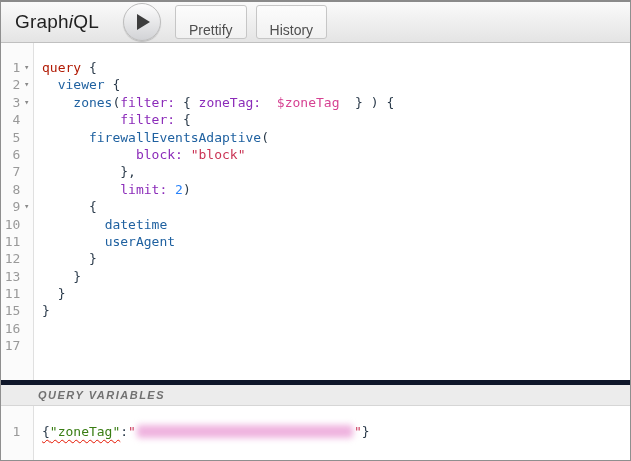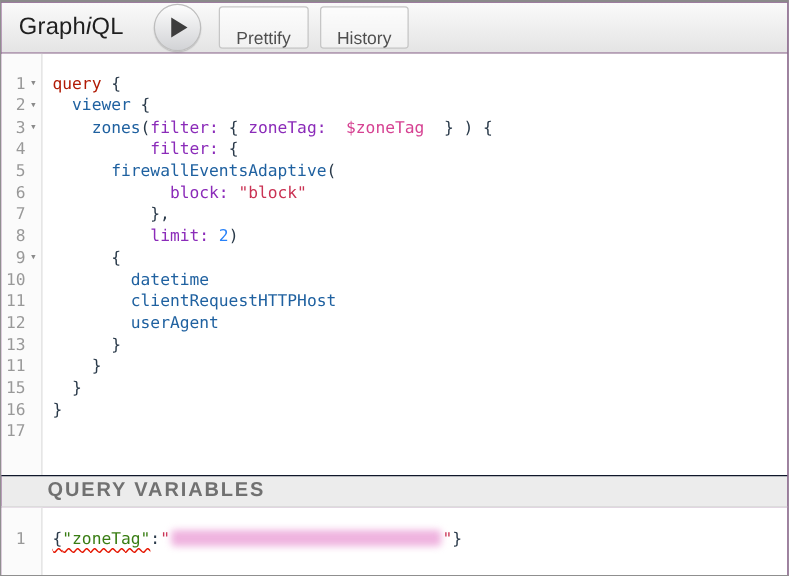--- a/index.html
+++ b/index.html
@@ -82,25 +82,25 @@
   }
   .redact {
     display:inline-block; width:216px; height:13px; vertical-align:middle;
     background:var(--c-redact,#efb3df); border-radius:3px;
     filter:blur(3px); margin:0 1px 2px 1px;
   }
 
   
   .variables-title {
     flex:0 0 26px; height:26px;
-    background:#ececec; border-top:1px solid #0f172a; border-bottom:1px solid #d6d6d6;
+    background:#ececec; border-top:5px solid #0f172a; border-bottom:1px solid #d6d6d6;
     display:flex; align-items:center;
     padding-left:37px;
-    font-size:16px; font-weight:bold; letter-spacing:1.5px; color:#717171;
-    user-select:none; cursor:default;
+    font-size:11px; font-weight:bold; letter-spacing:1.5px; color:#717171;
+    user-select:none; cursor:default;font-style:italic;
   }
   .variables-editor { flex:0 0 54px; height:54px; }
   .variables-editor .gutter, .variables-editor .code { padding-top:17px; }
 </style>
 </head>
 <body>
 
 <div class="gq-window">
 
   <div class="topbar">
@@ -187,21 +187,20 @@
         <div class="cm-line"><span class="tk-kw">query</span><span class="tk-pun"> {</span></div>
         <div class="cm-line"><span class="tk-pun">  </span><span class="tk-prop">viewer</span><span class="tk-pun"> {</span></div>
         <div class="cm-line"><span class="tk-pun">    </span><span class="tk-prop">zones</span><span class="tk-pun">(</span><span class="tk-attr">filter:</span><span class="tk-pun"> { </span><span class="tk-attr">zoneTag:</span><span class="tk-pun">  </span><span class="tk-var">$zoneTag</span><span class="tk-pun">  } ) {</span></div>
         <div class="cm-line"><span class="tk-pun">          </span><span class="tk-attr">filter:</span><span class="tk-pun"> {</span></div>
         <div class="cm-line"><span class="tk-pun">      </span><span class="tk-prop">firewallEventsAdaptive</span><span class="tk-pun">(</span></div>
         <div class="cm-line"><span class="tk-pun">            </span><span class="tk-attr">block:</span><span class="tk-pun"> </span><span class="tk-str">"block"</span></div>
         <div class="cm-line"><span class="tk-pun">          },</span></div>
         <div class="cm-line"><span class="tk-pun">          </span><span class="tk-attr">limit:</span><span class="tk-pun"> </span><span class="tk-num">2</span><span class="tk-pun">)</span></div>
         <div class="cm-line"><span class="tk-pun">      {</span></div>
         <div class="cm-line"><span class="tk-pun">        </span><span class="tk-prop">datetime</span></div>
-        <div class="cm-line"><span class="tk-pun">        </span><span class="tk-prop">clientRequestHTTPHost</span></div>
         <div class="cm-line"><span class="tk-pun">        </span><span class="tk-prop">userAgent</span></div>
         <div class="cm-line"><span class="tk-pun">      }</span></div>
         <div class="cm-line"><span class="tk-pun">    }</span></div>
         <div class="cm-line"><span class="tk-pun">  }</span></div>
         <div class="cm-line"><span class="tk-pun">}</span></div>
       </div>
   </div>
 
   <div class="variables-title">
     <span>QUERY VARIABLES</span>

